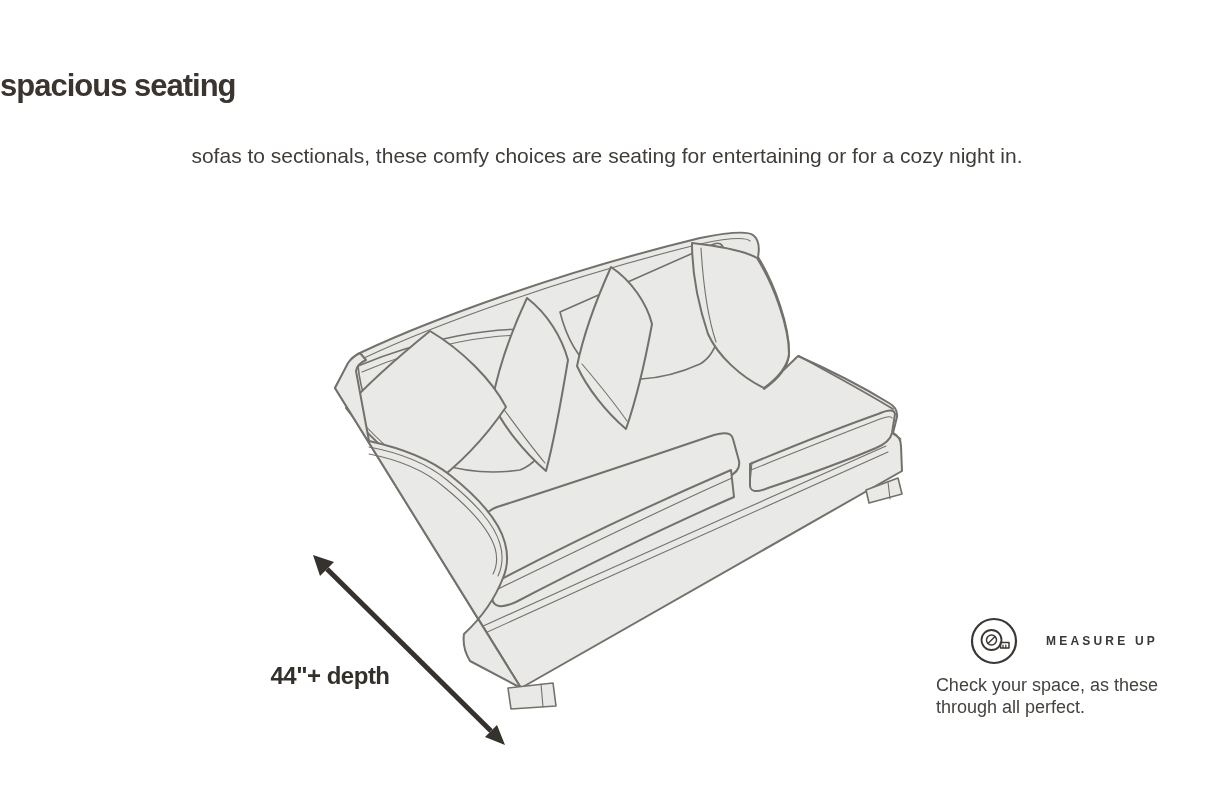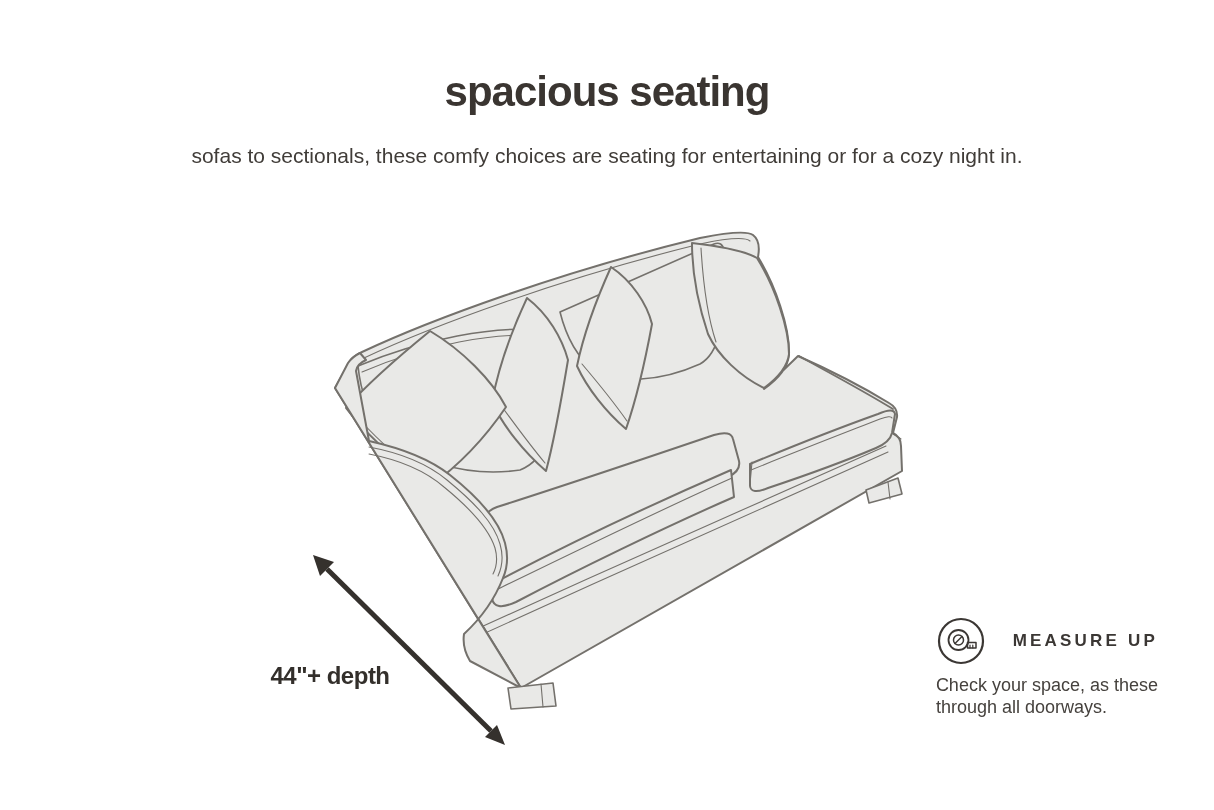--- a/index.html
+++ b/index.html
@@ -1,39 +1,39 @@
 <!DOCTYPE html>
 <html><head>
 <meta charset="utf-8">
 <style>
   html,body{margin:0;padding:0;background:#ffffff;}
   .stage{
     position:relative;width:1214px;height:810px;background:#ffffff;
     font-family:"Liberation Sans",sans-serif;color:#3a3631;overflow:hidden;
   }
   .headline{
-    position:absolute;top:68px;left:0;width:1214px;text-align:center;
-    font-size:42px;font-weight:bold;letter-spacing:-1px;color:#3a3531;
+    position:absolute;top:68px;left:0;width:1214px;
+    font-size:31px;font-weight:bold;letter-spacing:-1px;color:#3a3531;
   }
   .description{
     position:absolute;top:141px;left:0;width:1214px;text-align:center;
     font-size:21px;line-height:30px;color:#403c38;
   }
   .figure-svg{position:absolute;left:0;top:0;width:1214px;height:810px;}
   .depth-label{
     position:absolute;left:266px;top:662px;width:128px;text-align:center;
     font-size:24px;font-weight:bold;color:#332f2b;letter-spacing:-0.5px;
   }
   .measure-up{
     position:absolute;top:617px;right:56px;width:270px;
     display:flex;flex-direction:column;align-items:flex-end;
   }
   .measure-row{display:flex;align-items:center;justify-content:flex-end;gap:16px;height:48px;}
   .measure-heading{
-    font-size:17px;font-weight:bold;letter-spacing:3.2px;color:#3b3734;white-space:nowrap;margin-left:12px;
+    font-size:12px;font-weight:bold;letter-spacing:3.2px;color:#3b3734;white-space:nowrap;margin-left:12px;
   }
   .measure-note{
     margin-top:9px;text-align:left;font-size:18px;line-height:22px;color:#46423e;
   }
   
   .ln{fill:none;stroke:#74716c;stroke-width:1.8;stroke-linecap:round;stroke-linejoin:round;}
   .ln-thin{fill:none;stroke:#74716c;stroke-width:1.1;stroke-linecap:round;stroke-linejoin:round;}
   .shape{fill:#e9e9e7;stroke:#74716c;stroke-width:2;stroke-linejoin:round;}
   .shape-thin{fill:#e9e9e7;stroke:#74716c;stroke-width:1.6;stroke-linejoin:round;}
   .arrow-line{stroke:#35312d;stroke-width:5;fill:none;}
@@ -183,17 +183,17 @@
         <circle class="icon-ln" cx="21.5" cy="23" r="10" stroke-width="1.8"></circle>
         <circle class="icon-ln" cx="21.5" cy="23" r="5" stroke-width="1.5"></circle>
         <path class="icon-ln" stroke-width="1.5" d="M 18,26.5 L 25,19.5"></path>
         <rect class="icon-ln" x="30.5" y="25.5" width="8.5" height="5.5" stroke-width="1.5"></rect>
         <path class="icon-ln" stroke-width="1.2" d="M 33,28 V 31 M 35.8,28 V 31"></path>
       </svg>
       <div class="measure-heading">MEASURE UP</div>
     </div>
     <div class="measure-note">
       <div>Check your space, as these</div>
-      <div>through all doorways.</div>
+      <div>through all perfect.</div>
     </div>
   </div>
 
 </div>
 
 </body></html>

